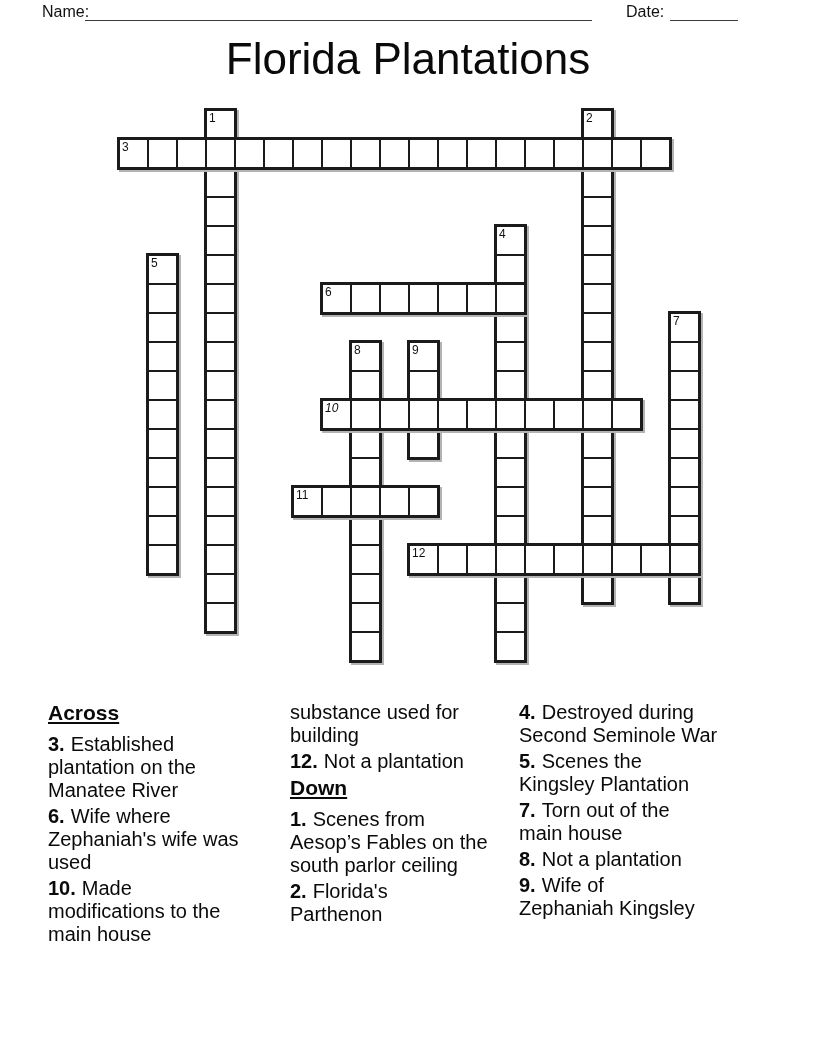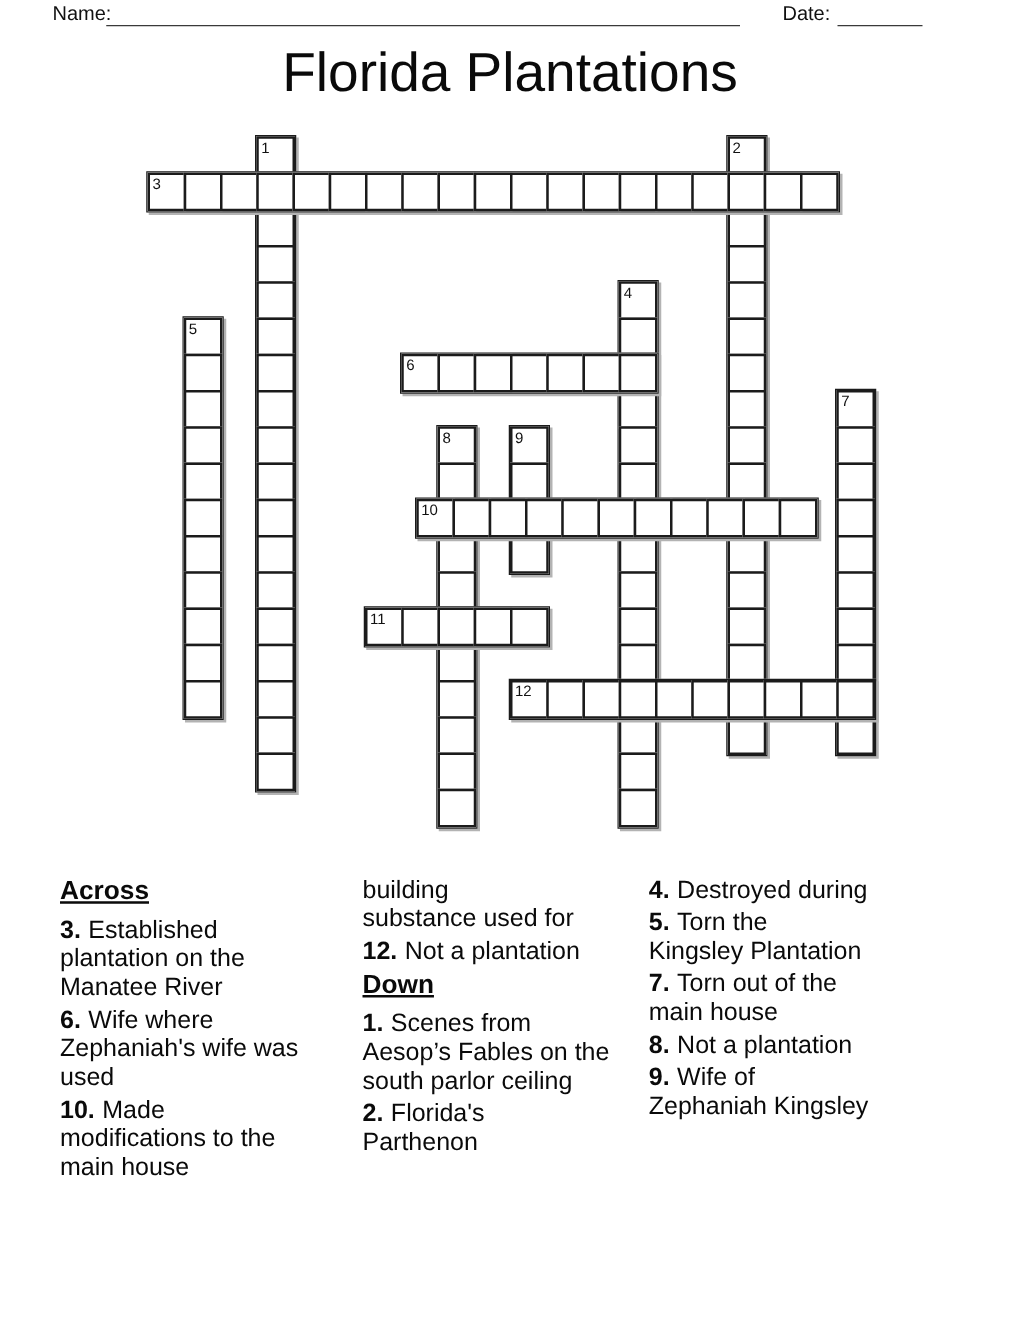--- a/index.html
+++ b/index.html
@@ -204,21 +204,21 @@
       <div class="cell" style="left: 0px; top: 290px;"></div>
     </div>
     <div class="word down" style="left: 289px; top: 231px; width: 31px; height: 118px;">
       <div class="cell" style="left: 0px; top: 0px;">
         <span class="cellnum">9</span>
       </div>
       <div class="cell" style="left: 0px; top: 29px;"></div>
       <div class="cell" style="left: 0px; top: 58px;"></div>
       <div class="cell" style="left: 0px; top: 87px;"></div>
     </div>
-    <div class="word across" style="left: 214px; top: 289px; width: 321px; height: 31px;">
+    <div class="word across" style="left: 202px; top: 289px; width: 321px; height: 31px; font-style: italic;">
       <div class="cell" style="left: 0px; top: 0px;">
         <span class="cellnum">10</span>
       </div>
       <div class="cell" style="left: 29px; top: 0px;"></div>
       <div class="cell" style="left: 58px; top: 0px;"></div>
       <div class="cell" style="left: 87px; top: 0px;"></div>
       <div class="cell" style="left: 116px; top: 0px;"></div>
       <div class="cell" style="left: 145px; top: 0px;"></div>
       <div class="cell" style="left: 174px; top: 0px;"></div>
       <div class="cell" style="left: 203px; top: 0px;"></div>
@@ -268,22 +268,22 @@
 
   <div class="clue">
     <span class="line"><span class="num">10.</span><span>Made</span></span>
     <span class="line">modifications to the</span>
     <span class="line">main house</span>
   </div>
 </div>
 
 <div class="clue-col" id="clue-col-2">
   <div class="clue">
+    <span class="line">substance used for</span>
     <span class="line">building</span>
-    <span class="line">substance used for</span>
   </div>
 
   <div class="clue">
     <span class="line"><span class="num">12.</span><span>Not a plantation</span></span>
   </div>
 
   <div class="clue-header">Down</div>
 
   <div class="clue">
     <span class="line"><span class="num">1.</span><span>Scenes from</span></span>
@@ -293,24 +293,25 @@
 
   <div class="clue">
     <span class="line"><span class="num">2.</span><span>Florida's</span></span>
     <span class="line">Parthenon</span>
   </div>
 </div>
 
 <div class="clue-col" id="clue-col-3">
   <div class="clue">
     <span class="line"><span class="num">4.</span><span>Destroyed during</span></span>
-  </div>
-
-  <div class="clue">
-    <span class="line"><span class="num">5.</span><span>Torn the</span></span>
+    <span class="line">Second Seminole War</span>
+  </div>
+
+  <div class="clue">
+    <span class="line"><span class="num">5.</span><span>Scenes the</span></span>
     <span class="line">Kingsley Plantation</span>
   </div>
 
   <div class="clue">
     <span class="line"><span class="num">7.</span><span>Torn out of the</span></span>
     <span class="line">main house</span>
   </div>
 
   <div class="clue">
     <span class="line"><span class="num">8.</span><span>Not a plantation</span></span>

